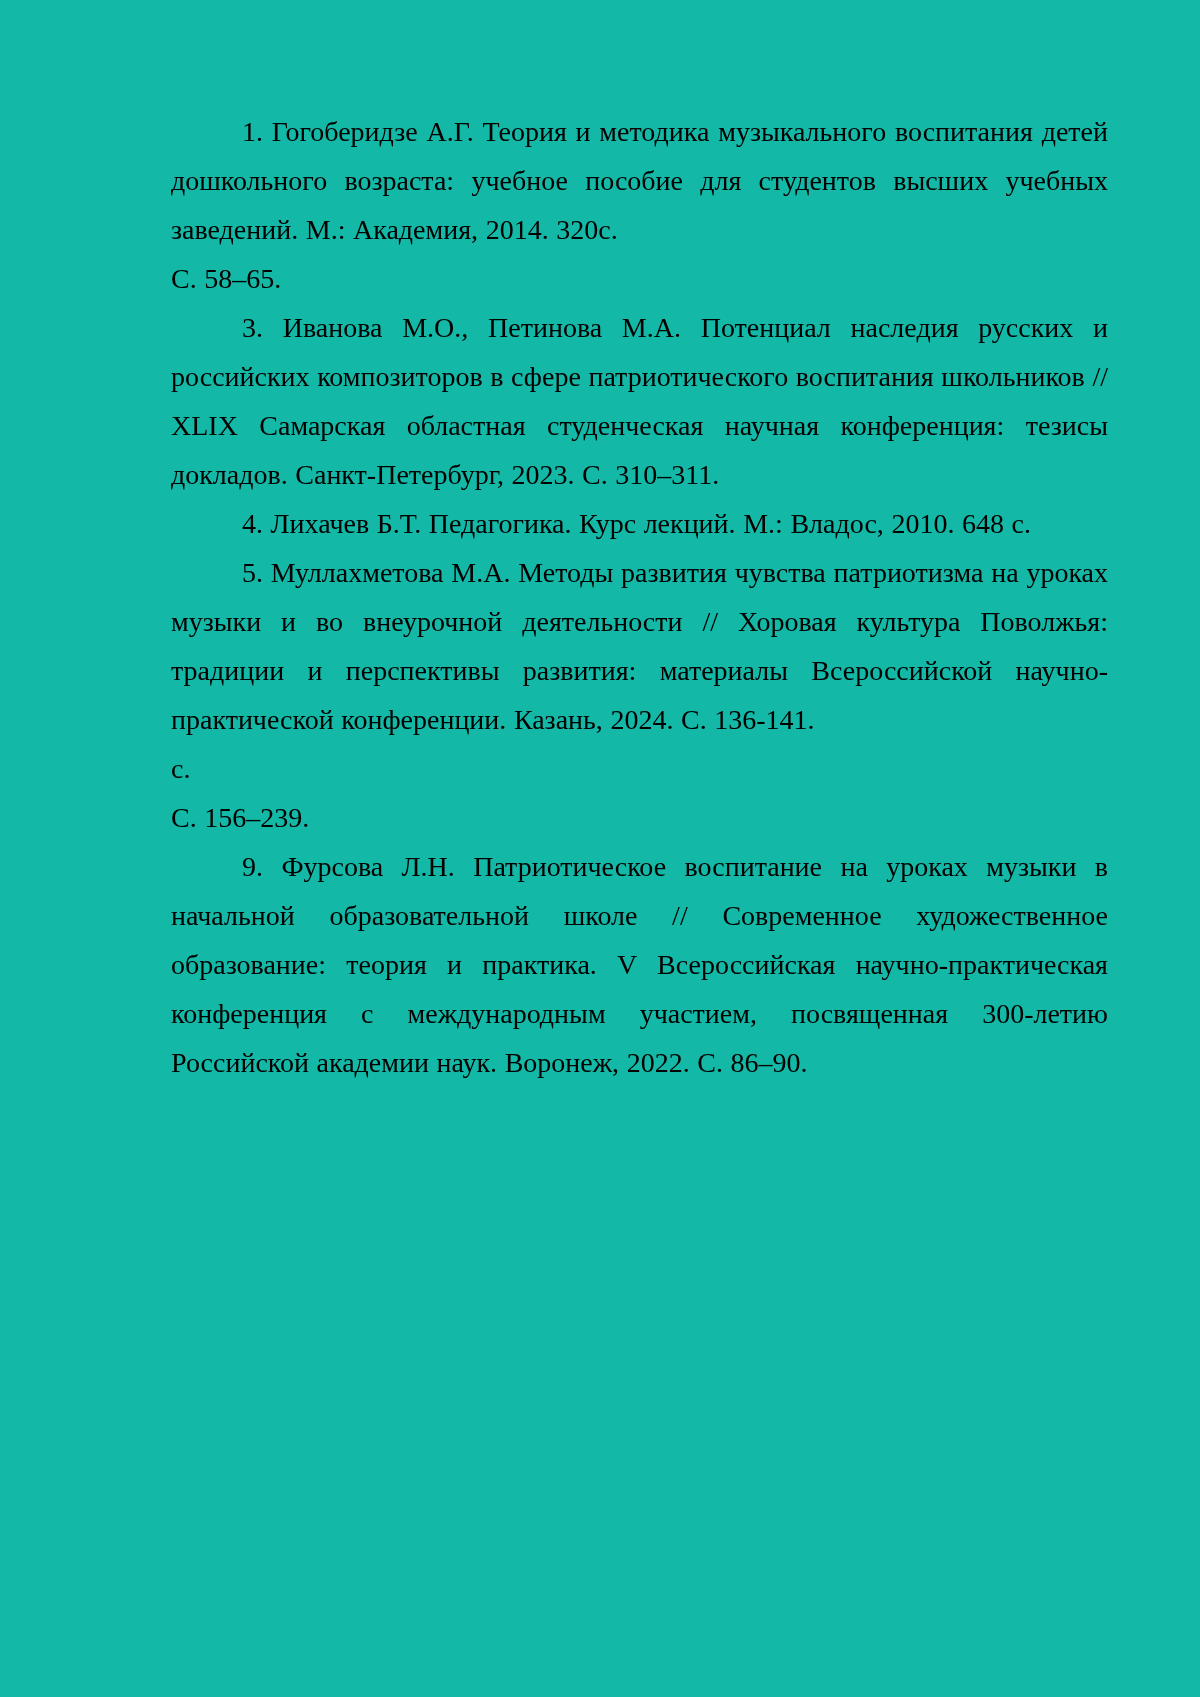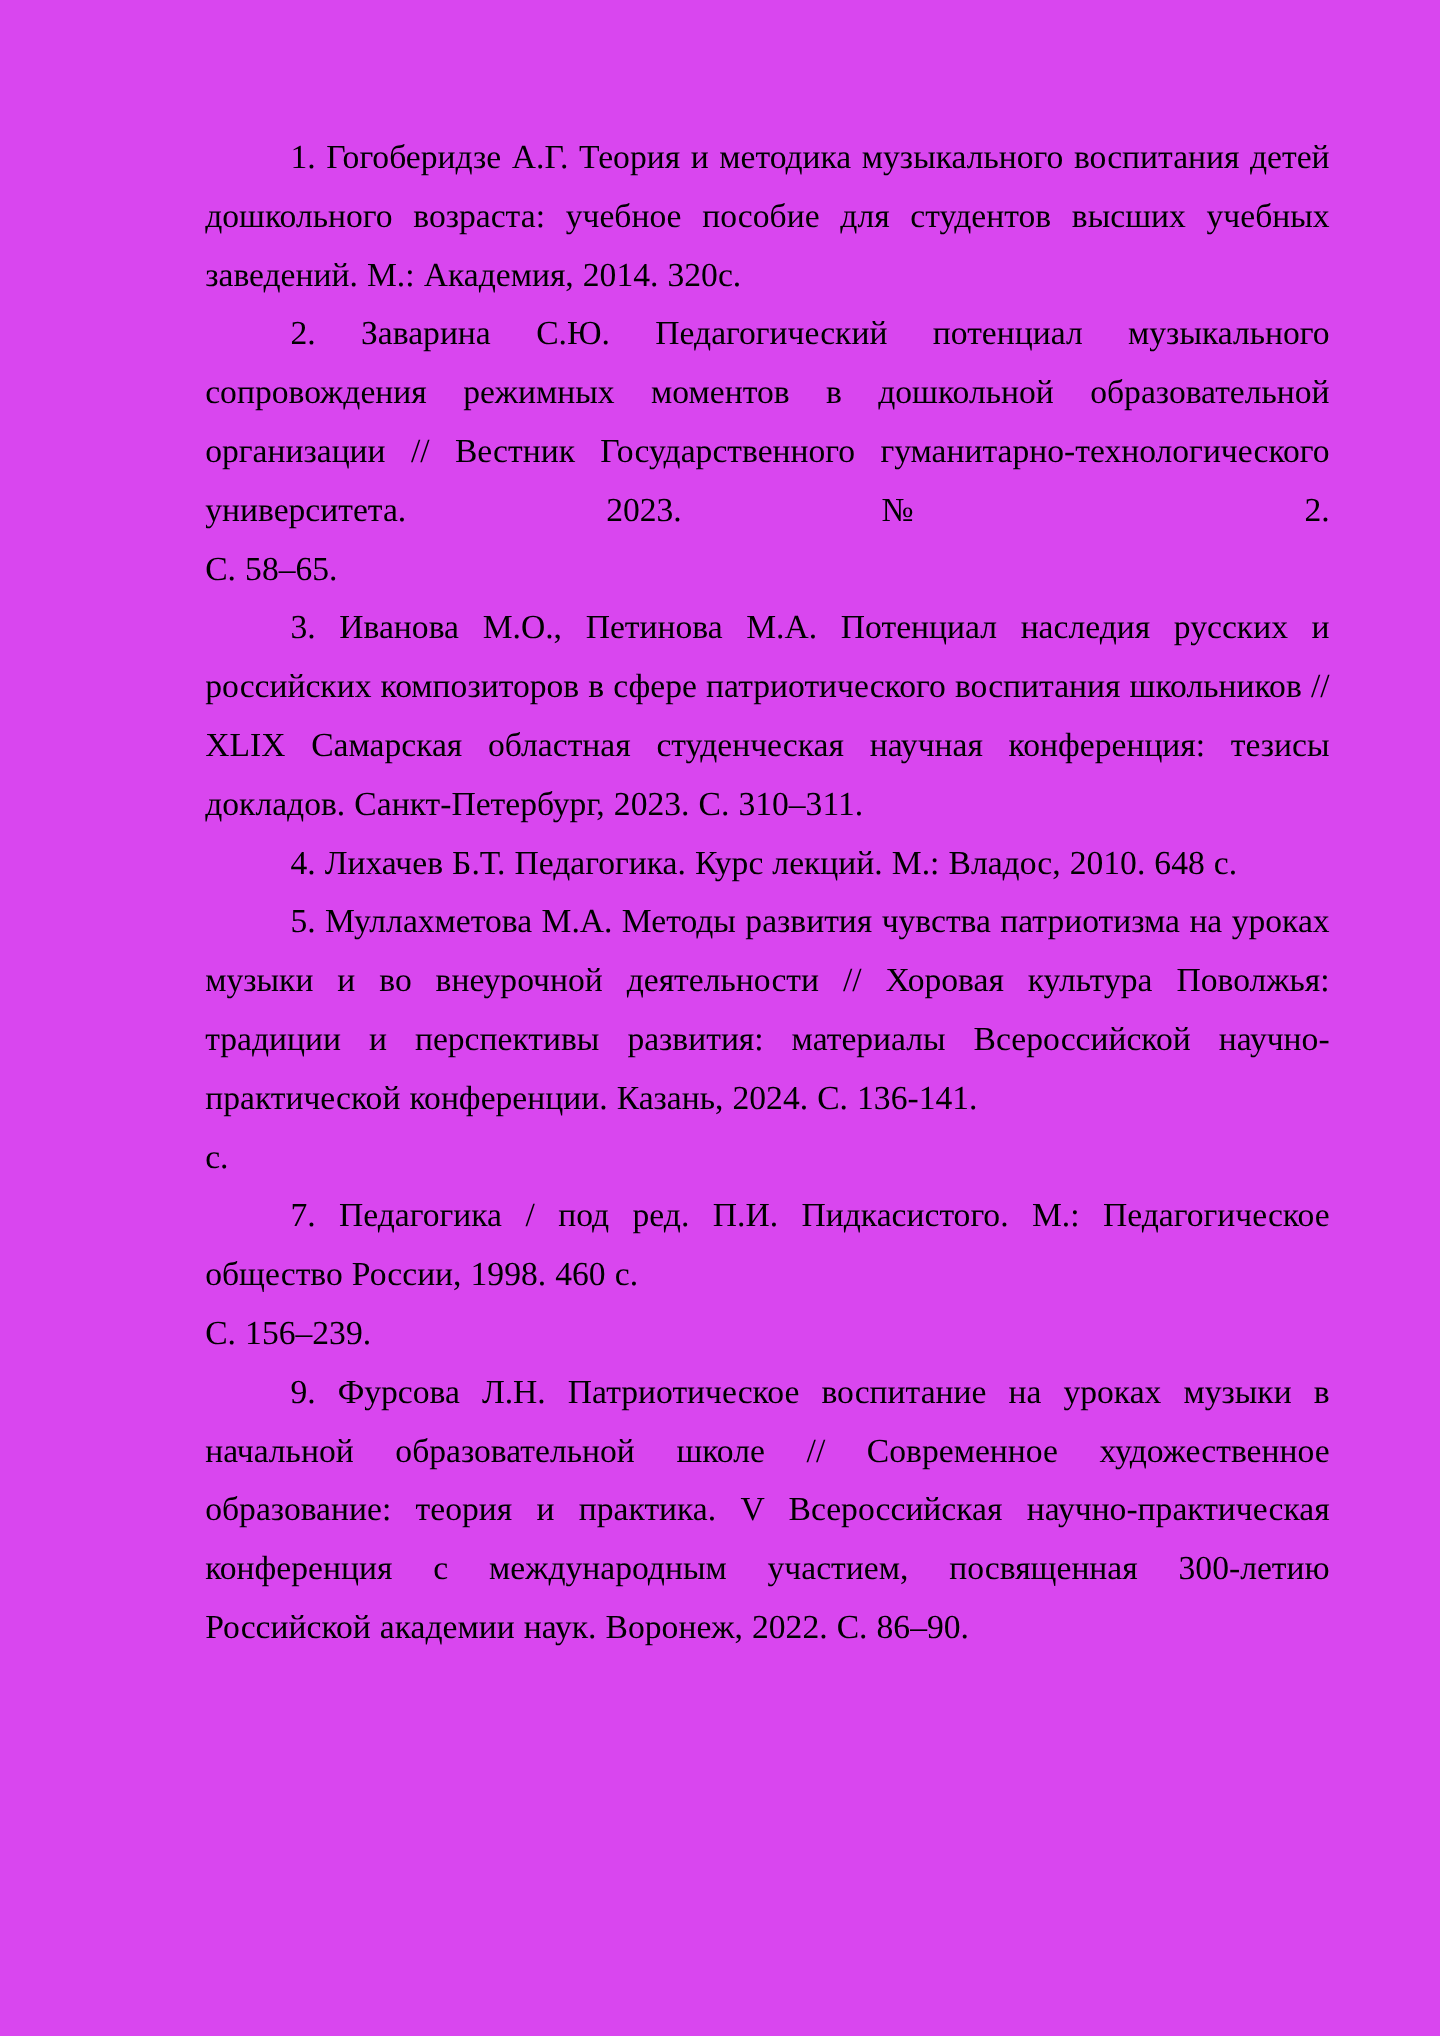--- a/index.html
+++ b/index.html
@@ -5,21 +5,21 @@
   html, body {
     margin: 0;
     padding: 0;
     background: #ffffff;
   }
   .page {
     position: relative;
     width: 1200px;
     height: 1697px;
     box-sizing: border-box;
-    background: #d946ef;
+    background: #14b8a6;
     color: #000000;
     padding: 107px 92px 0 171px;
     font-family: "Liberation Serif", "DejaVu Serif", serif;
     font-size: 28px;
     line-height: 49px;
     overflow: hidden;
   }
   .ref {
     margin: 0;
     padding: 0;
@@ -38,30 +38,28 @@
     font-family: Liberation Serif, serif;
   }
 </style>
 </head>
 <body>
 
 <div class="page">
 
   <p class="ref"><span>1. Гогоберидзе А.Г. Теория и методика музыкального воспитания детей дошкольного возраста: учебное пособие для студентов высших учебных заведений. М.: Академия, 2014. 320с.</span></p>
 
-  <p class="ref head"><span>2. Заварина С.Ю. Педагогический потенциал музыкального сопровождения режимных моментов в дошкольной образовательной организации // Вестник Государственного гуманитарно-технологического университета. 2023. № 2.</span></p>
   <p class="ref tail"><span>С. 58–65.</span></p>
 
   <p class="ref"><span>3. Иванова М.О., Петинова М.А. Потенциал наследия русских и российских композиторов в сфере патриотического воспитания школьников // XLIX Самарская областная студенческая научная конференция: тезисы докладов. Санкт-Петербург, 2023. С. 310–311.</span></p>
 
   <p class="ref"><span>4. Лихачев Б.Т. Педагогика. Курс лекций. М.: Владос, 2010. 648 с.</span></p>
 
   <p class="ref"><span>5. Муллахметова М.А. Методы развития чувства патриотизма на уроках музыки и во внеурочной деятельности // Хоровая культура Поволжья: традиции и перспективы развития: материалы Всероссийской научно-практической конференции. Казань, 2024. С. 136-141.</span></p>
 
   <p class="ref tail"><span>с.</span></p>
 
-  <p class="ref"><span>7. Педагогика / под ред. П.И. Пидкасистого. М.: Педагогическое общество России, 1998. 460 с.</span></p>
 
   <p class="ref tail"><span>С. 156–239.</span></p>
 
   <p class="ref"><span>9. Фурсова Л.Н. Патриотическое воспитание на уроках музыки в начальной образовательной школе // Современное художественное образование: теория и практика. V Всероссийская научно-практическая конференция с международным участием, посвященная 300-летию Российской академии наук. Воронеж, 2022. С. 86–90.</span></p>
 
 </div>
 
 </body></html>

